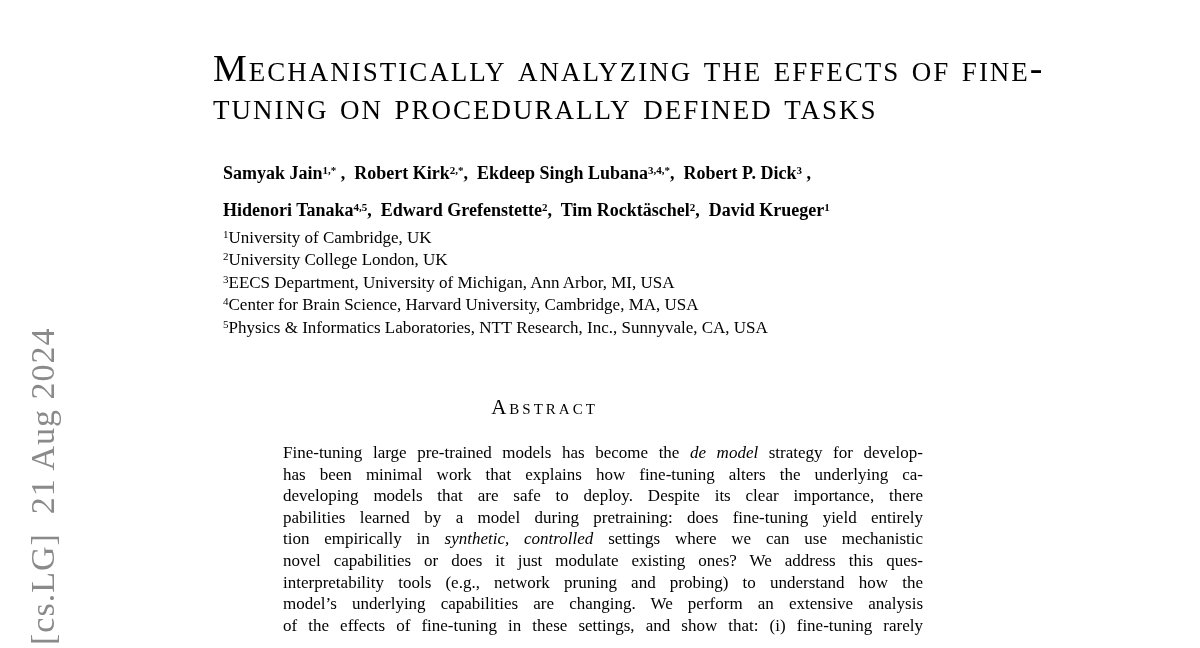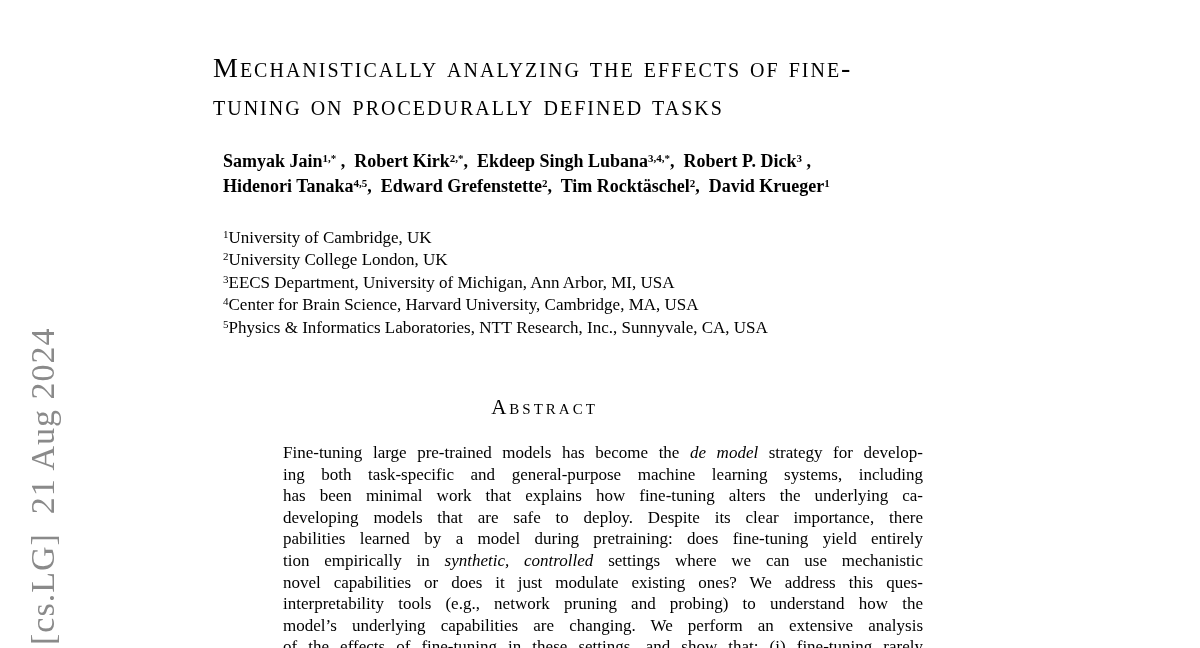--- a/index.html
+++ b/index.html
@@ -33,37 +33,37 @@
     color: #8a8a8a;
     white-space: pre;
   }
   
   .title {
     position: absolute;
     left: 213px;
     top: 49px;
     width: 840px;
     margin: 0;
-    font-size: 28px;
+    font-size: 38px;
     line-height: 38px;
     font-weight: 400;
     font-variant: small-caps;
     letter-spacing: 2px;
   }
   .title .tline { display: block; }
   
   .authors {
     position: absolute;
     left: 223px;
     top: 149px;
     font-size: 18px;
     font-weight: bold;
     line-height: 25px;
   }
-  .author-line { white-space: pre; }
+  .author-line { white-space: pre; margin-top: 12px; }
   sup {
     font-size: 11px;
     line-height: 0;
     vertical-align: baseline;
     position: relative;
     top: -0.45em;
   }
   
   .affils {
     position: absolute;
@@ -119,21 +119,20 @@
       <div><sup>2</sup><span>University College London, UK</span></div>
       <div><sup>3</sup><span>EECS Department, University of Michigan, Ann Arbor, MI, USA</span></div>
       <div><sup>4</sup><span>Center for Brain Science, Harvard University, Cambridge, MA, USA</span></div>
       <div><sup>5</sup><span>Physics &amp; Informatics Laboratories, NTT Research, Inc., Sunnyvale, CA, USA</span></div>
     </div>
 
   <div class="abstract-heading">Abstract</div>
 
   <div class="abstract-body">
       <div class="abs-line"><span>Fine-tuning large pre-trained models has become the </span><em>de model</em><span> strategy for develop-</span></div>
-      <div class="abs-line"><span>ing both task-specific and general-purpose machine learning systems, including</span></div>
       <div class="abs-line"><span>has been minimal work that explains how fine-tuning alters the underlying ca-</span></div>
       <div class="abs-line"><span>developing models that are safe to deploy. Despite its clear importance, there</span></div>
       <div class="abs-line"><span>pabilities learned by a model during pretraining: does fine-tuning yield entirely</span></div>
       <div class="abs-line"><span>tion empirically in </span><em>synthetic, controlled</em><span> settings where we can use mechanistic</span></div>
       <div class="abs-line"><span>novel capabilities or does it just modulate existing ones? We address this ques-</span></div>
       <div class="abs-line"><span>interpretability tools (e.g., network pruning and probing) to understand how the</span></div>
       <div class="abs-line"><span>model’s underlying capabilities are changing. We perform an extensive analysis</span></div>
       <div class="abs-line"><span>of the effects of fine-tuning in these settings, and show that: (i) fine-tuning rarely</span></div>
     </div>
 

